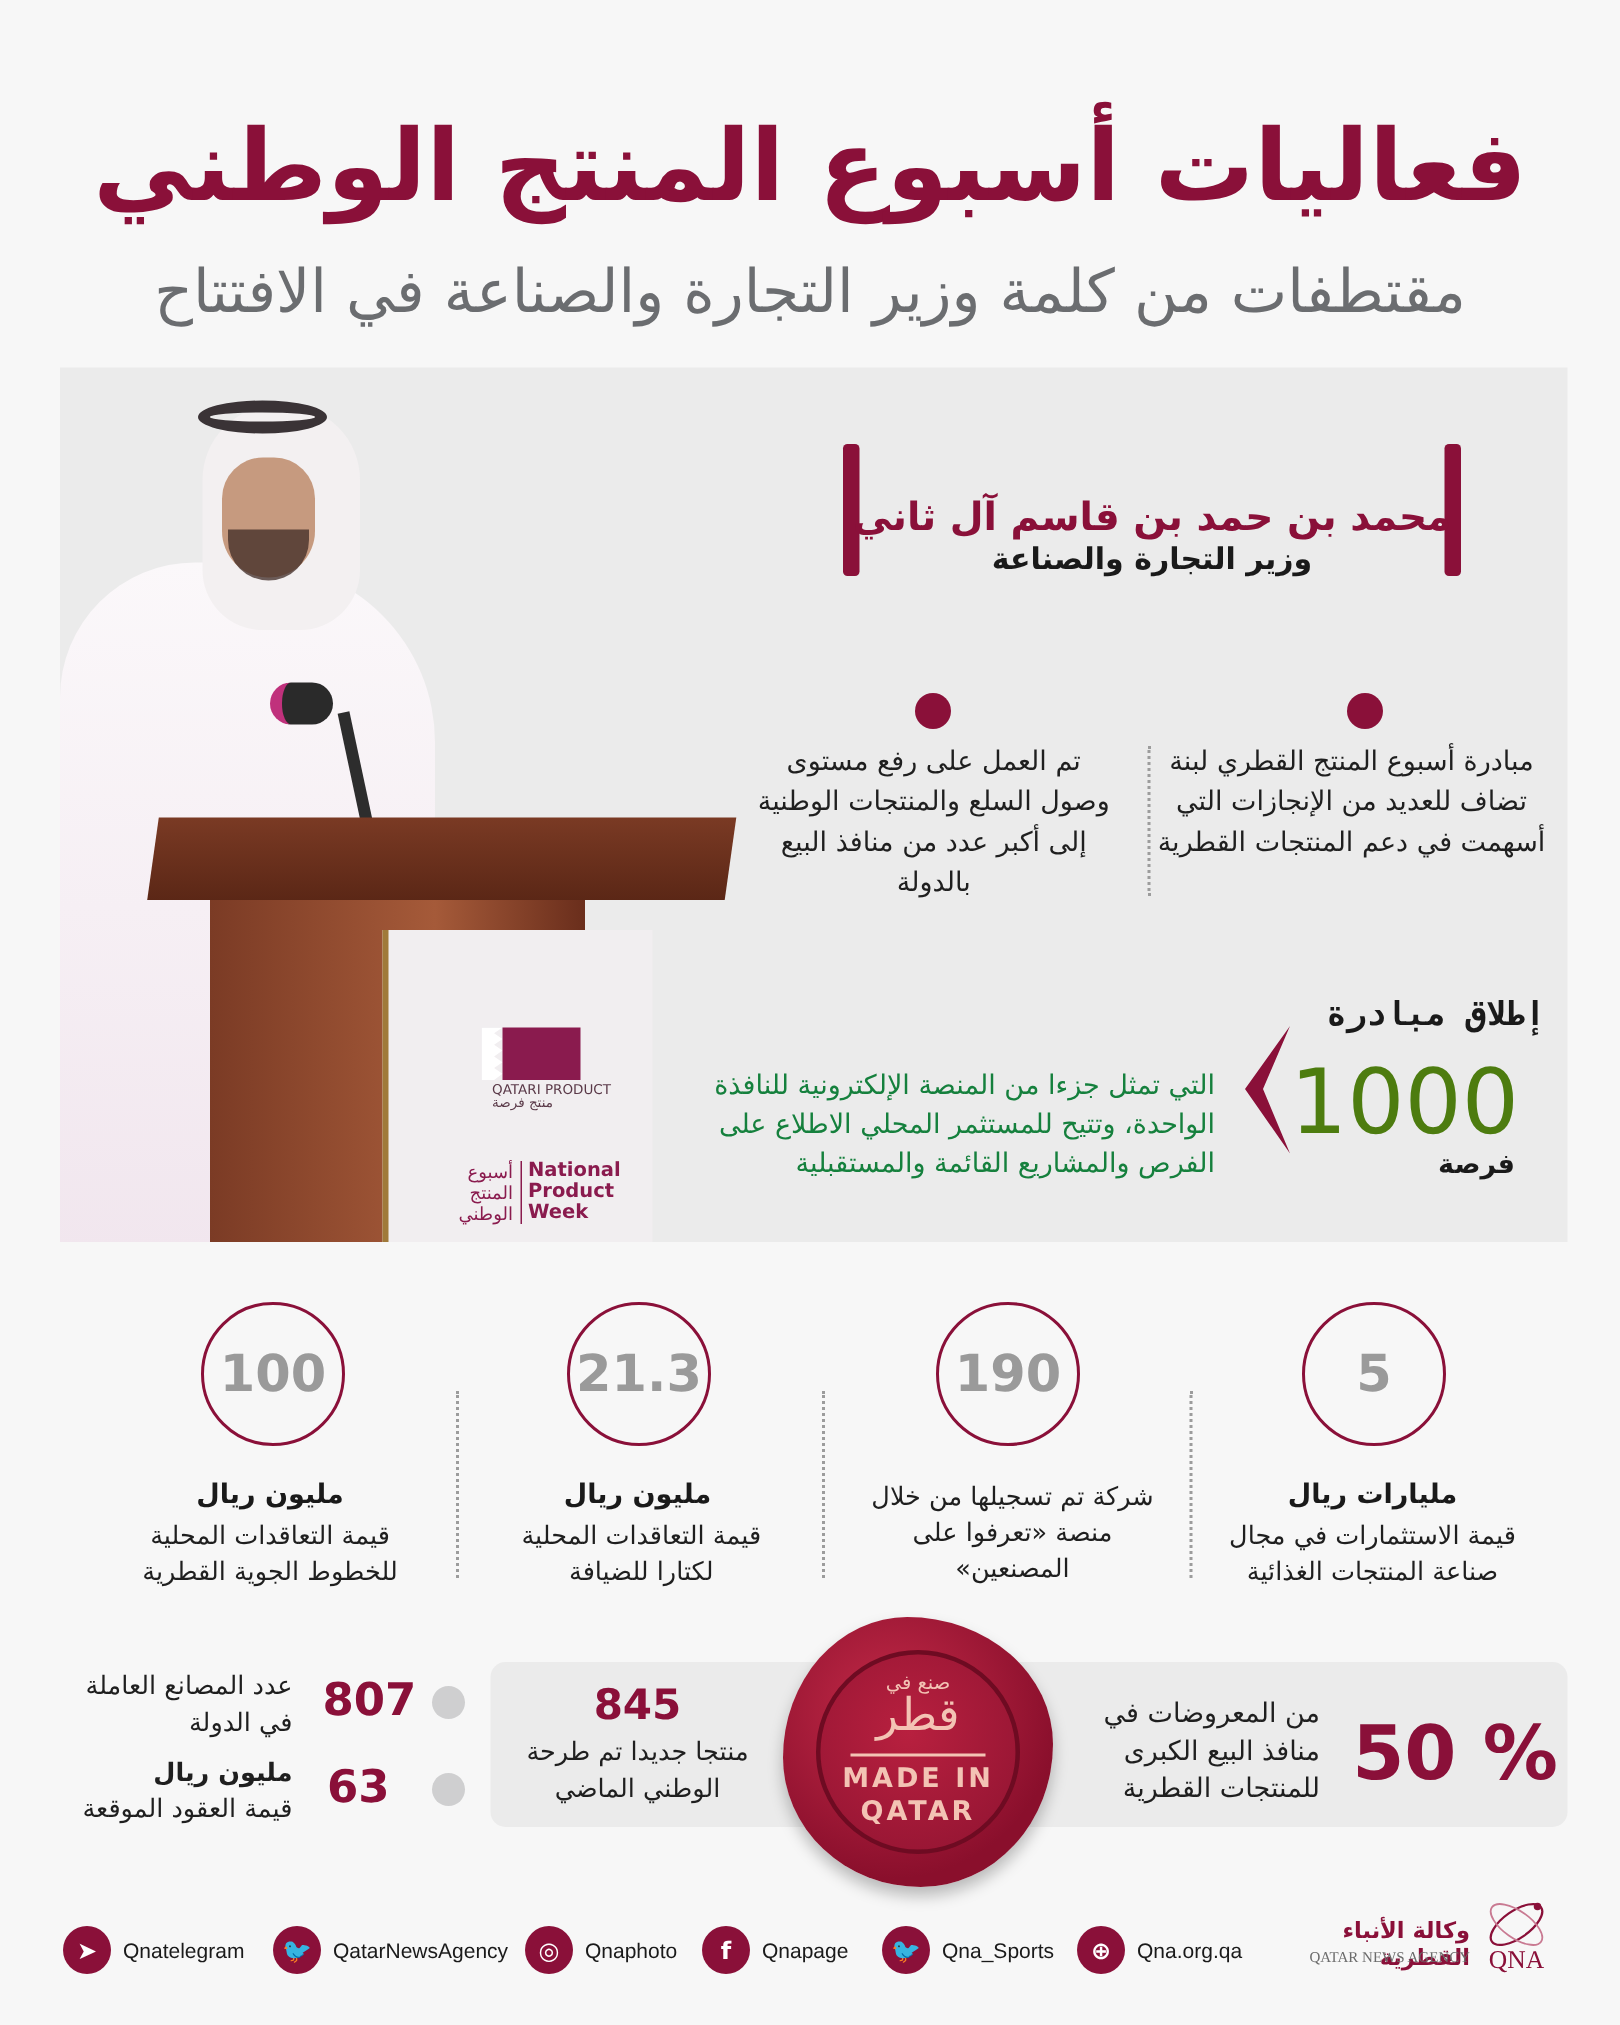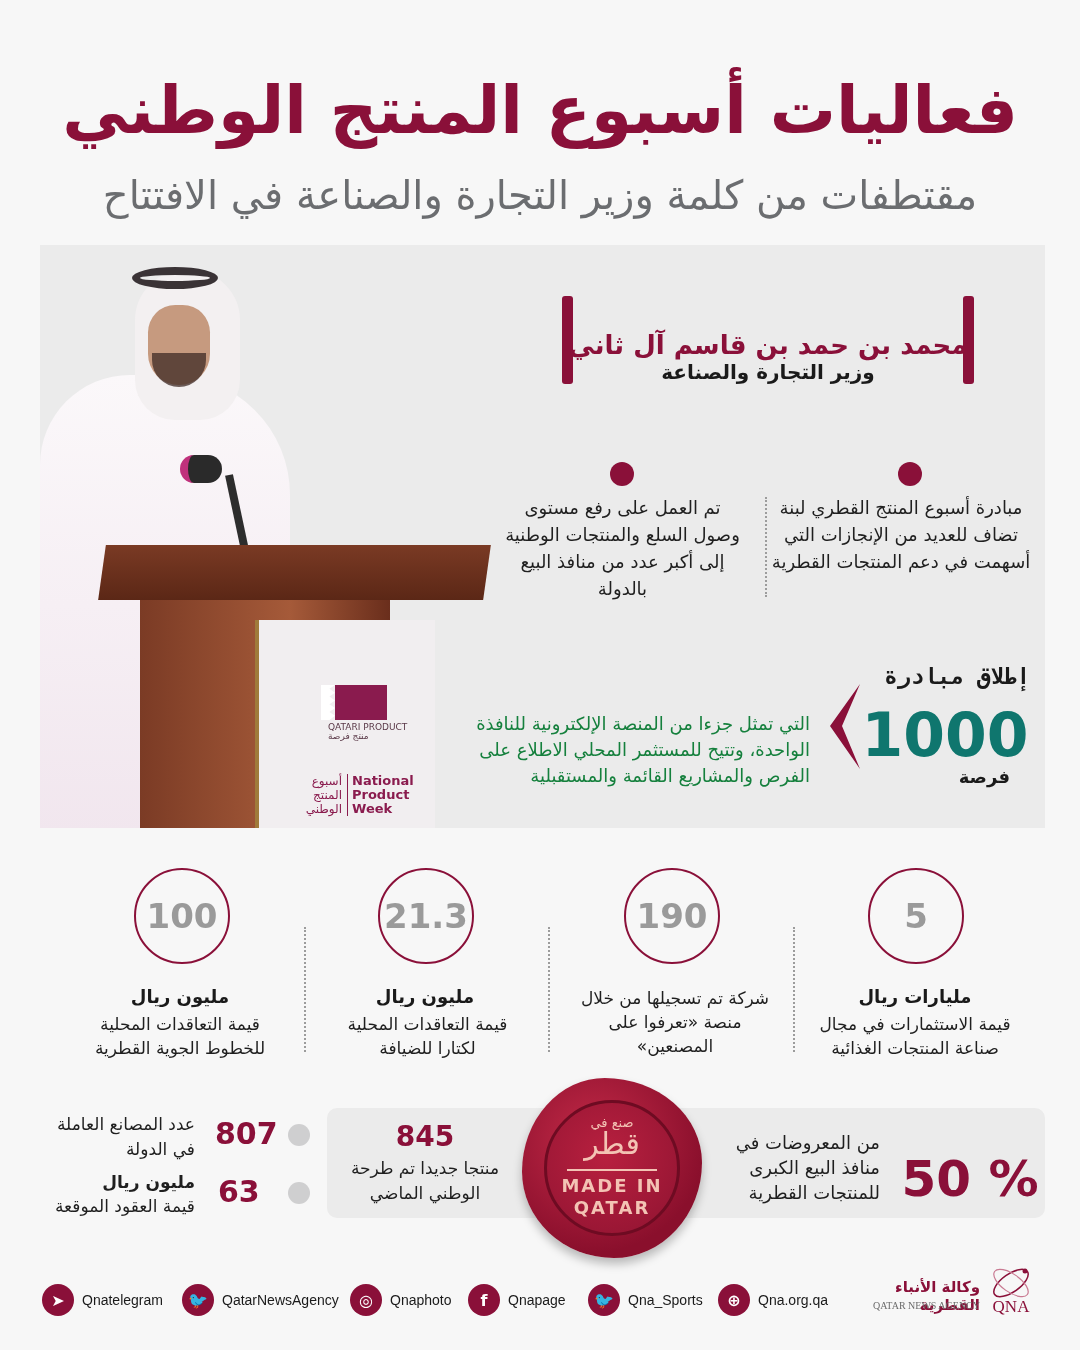--- a/index.html
+++ b/index.html
@@ -36,31 +36,31 @@
   .name-l1, .name-l2, .name-l3 { position:absolute; left: 0; width: 412px; text-align: center; font-weight: bold; }
   .name-l1 { top: 4px; font-size: 20px; color: #1a1a1a; }
   .name-l2 { top: 34px; font-size: 26px; color: #8a1039; }
   .name-l3 { top: 64px; font-size: 20px; color: #1a1a1a; }
 
   .bullet-dot { width: 24px; height: 24px; border-radius: 50%; background: #8a1039; }
   .bullet-text { font-size: 18px; line-height: 27px; text-align: center; color: #1f1f1f; }
   .vdiv { border-left: 2px dotted #9c9c9c; }
 
   .launch-title { top: 664px; left: 860px; width: 170px; text-align: right; font-size: 22px; font-weight: bold; font-family: Liberation Mono, monospace; }
-  .launch-num { top: 700px; left: 860px; width: 170px; text-align: center; font-size: 60px; font-weight: bold; color: #0f766e; }
+  .launch-num { top: 700px; left: 860px; width: 170px; text-align: left; font-size: 60px; font-weight: normal; color: #4d7c0f; }
   .launch-unit { top: 766px; left: 880px; width: 130px; text-align: right; font-size: 18px; font-weight: bold; }
   .chevron { top: 684px; left: 830px; width: 30px; height: 85px; }
   .launch-text { top: 676px; left: 470px; width: 340px; text-align: right; font-size: 18px; line-height: 26px; color: #15803d; margin-top: 35px; }
 
   .stat-circle { width: 96px; height: 96px; border-radius: 50%; border: 2px solid #8a1039; background: #f7f7f7; display:flex; align-items:center; justify-content:center; font-size: 34px; font-weight: bold; color: #9a9a9a; }
   .stat-unit { font-size: 18px; font-weight: bold; text-align: center; color: #1a1a1a; }
   .stat-text { font-size: 17px; line-height: 24px; text-align: center; color: #1f1f1f; }
 
   .bottom-band { top: 1108px; left: 327px; width: 718px; height: 110px; background: #ebebeb; border-radius: 10px; }
-  .pct { top: 1140px; left: 900px; width: 140px; text-align: center; font-size: 50px; font-weight: bold; color: #8a1039; direction: ltr; margin-top: 10px; }
+  .pct { top: 1140px; left: 900px; width: 140px; text-align: center; font-size: 50px; font-weight: bold; color: #8a1039; direction: ltr; }
   .pct-text { top: 1130px; left: 700px; width: 180px; text-align: right; font-size: 18px; line-height: 25px; color: #1f1f1f; }
   .seal { top: 1078px; left: 522px; width: 180px; height: 180px; }
   .seal-outer { position:absolute; inset:0; background: radial-gradient(circle at 40% 35%,#c42a48,#8a0f2c 70%); border-radius: 46% 54% 49% 51% / 52% 47% 53% 48%; box-shadow: 0 6px 10px rgba(0,0,0,0.25); }
   .seal-inner { position:absolute; left: 22px; top: 22px; width: 136px; height: 136px; border-radius: 50%; background: radial-gradient(circle at 45% 40%,#b8203f,#8f1331); border: 3px solid #6e0b22; }
   .seal-ar-small { position:absolute; top: 12px; left: 0; width: 130px; text-align:center; font-size: 13px; color: #f3c3b4; }
   .seal-ar-big { position:absolute; top: 26px; left: 0; width: 130px; text-align:center; font-size: 30px; color: #f3c3b4; line-height: 1; }
   .seal-line { position:absolute; top: 66px; left: 20px; width: 90px; height: 2px; background: #f3c3b4; }
   .seal-en { position:absolute; top: 72px; left: 0; width: 130px; text-align:center; font-size: 18px; font-weight:bold; color: #f3c3b4; line-height: 22px; letter-spacing: 2px; }
 
   .n845 { top: 1120px; left: 360px; width: 130px; text-align: center; font-size: 28px; font-weight: bold; color: #8a1039; }

